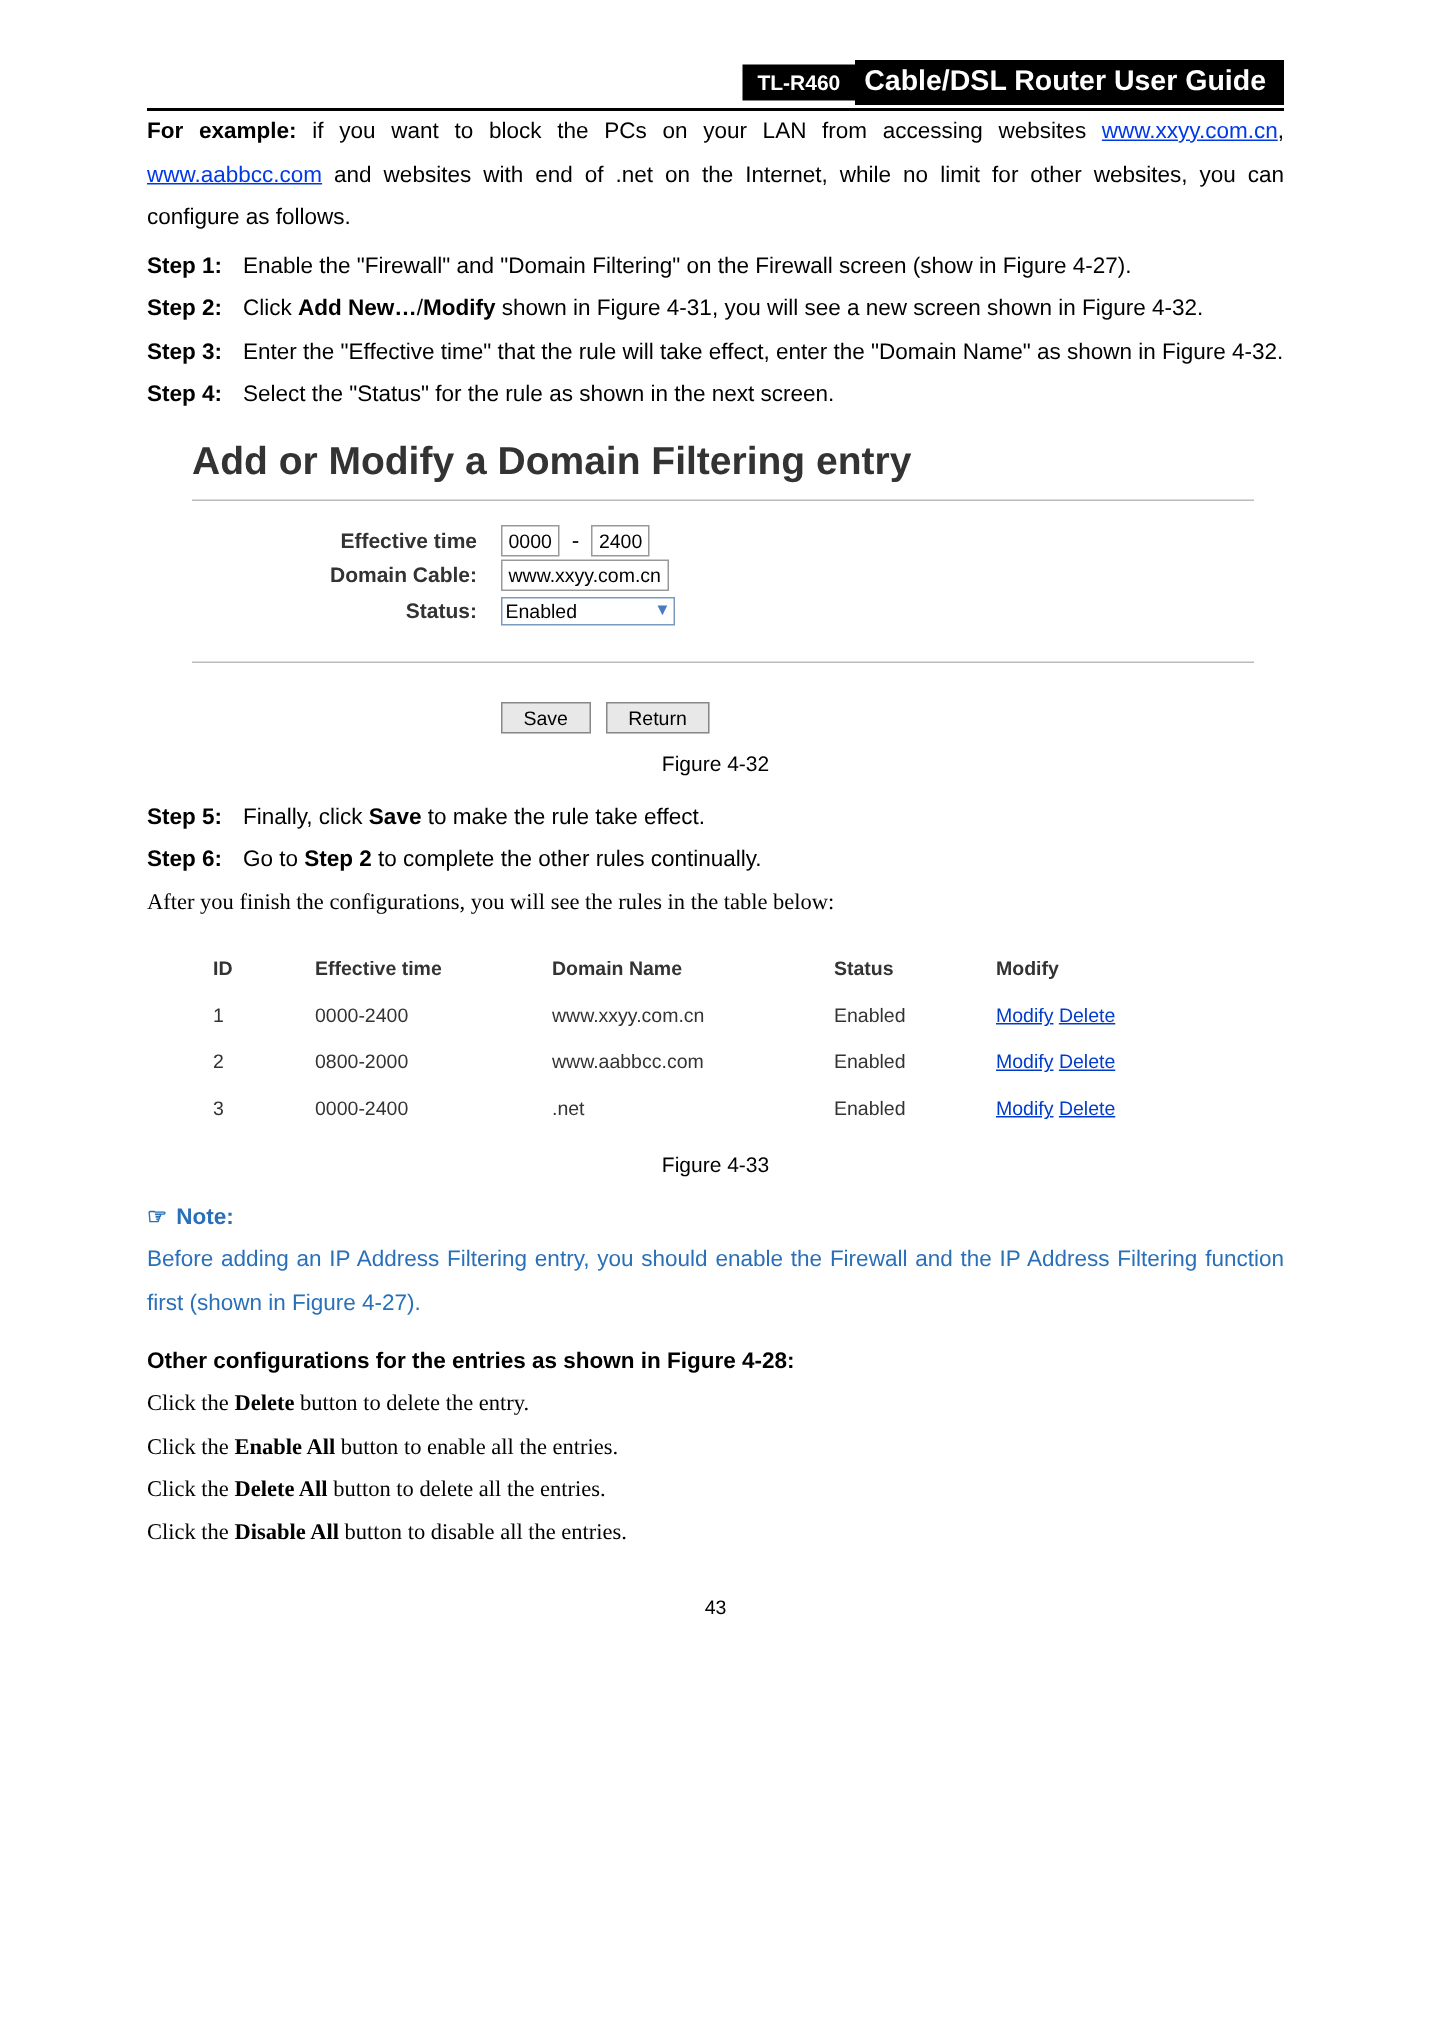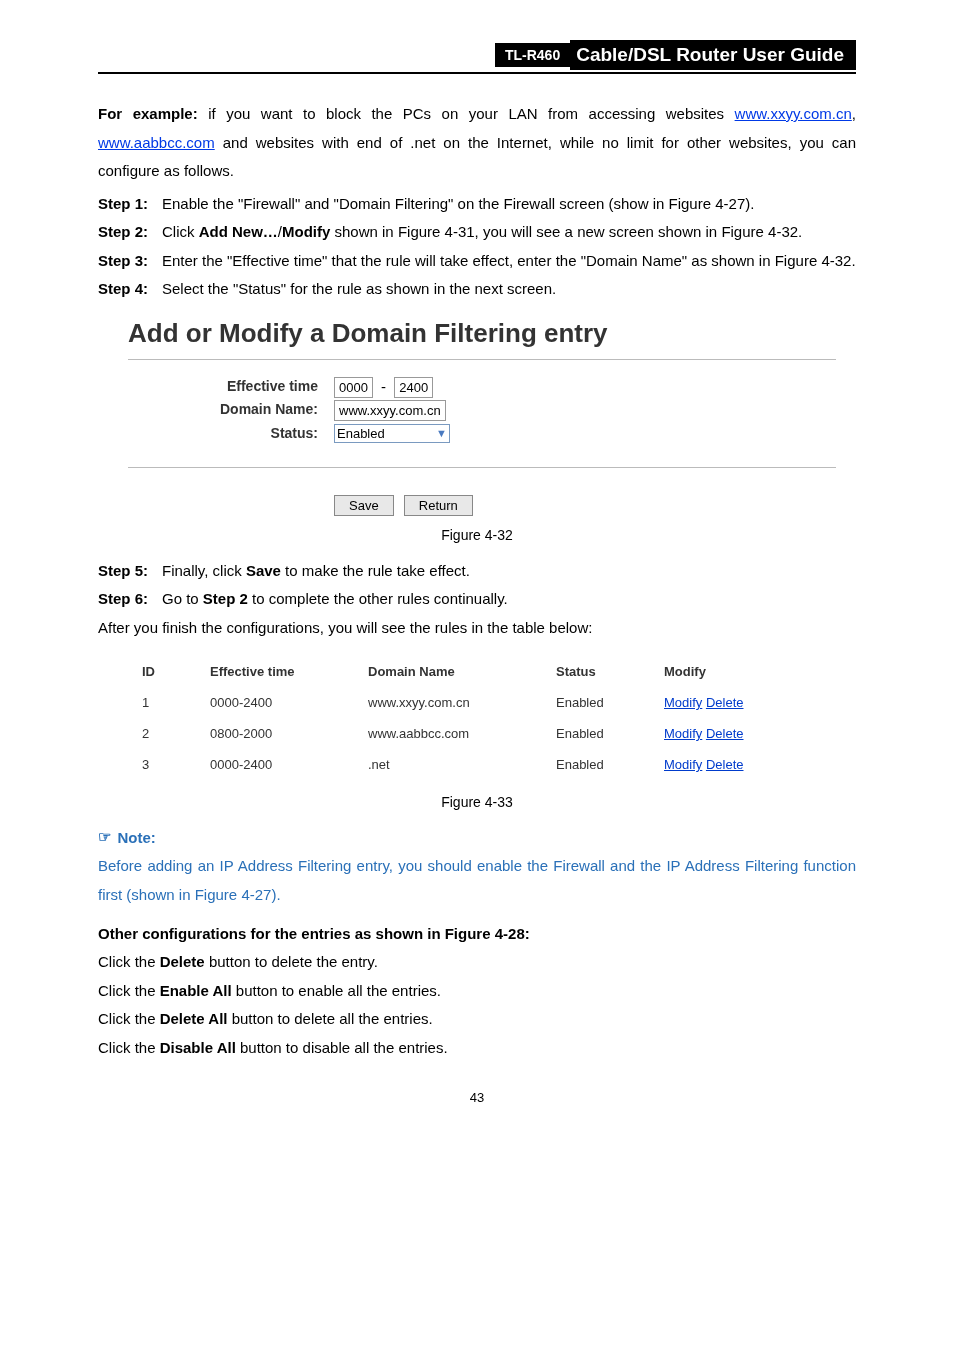--- a/index.html
+++ b/index.html
@@ -12,21 +12,20 @@
 }
 .page {
   padding: 40px 98px 60px 98px;
 }
 .header-bar {
   border-bottom: 2px solid #000;
   display: flex;
   justify-content: flex-end;
   align-items: center;
   padding-bottom: 2px;
-  margin-bottom: 26px;
 }
 .model-box {
   background: #000;
   color: #fff;
   font-weight: bold;
   padding: 4px 10px;
   font-size: 14px;
 }
 .header-title {
   background: #000;
@@ -176,20 +175,21 @@
   line-height: 1.9;
   text-align: justify;
   margin: 6px 0 16px 0;
 }
 .sub-head {
   font-weight: bold;
   margin: 8px 0 6px 0;
 }
 .plain-line {
   line-height: 1.9;
+  font-family: Liberation Serif, serif;
 }
 .pagenum {
   text-align: center;
   font-size: 13px;
   margin-top: 28px;
 }
 </style>
 </head>
 <body>
 
@@ -229,21 +229,21 @@
     <div class="form-card">
       <div class="form-row">
         <div class="form-label">Effective time</div>
         <div>
           <span class="input-sm">0000</span>
           <span class="dash">-</span>
           <span class="input-sm">2400</span>
         </div>
       </div>
       <div class="form-row">
-        <div class="form-label">Domain Name:</div>
+        <div class="form-label">Domain Cable:</div>
         <div><span class="input-lg">www.xxyy.com.cn</span></div>
       </div>
       <div class="form-row">
         <div class="form-label">Status:</div>
         <div>
           <span class="select">
             <span>Enabled</span>
             <span class="select-arrow">▼</span>
           </span>
         </div>

